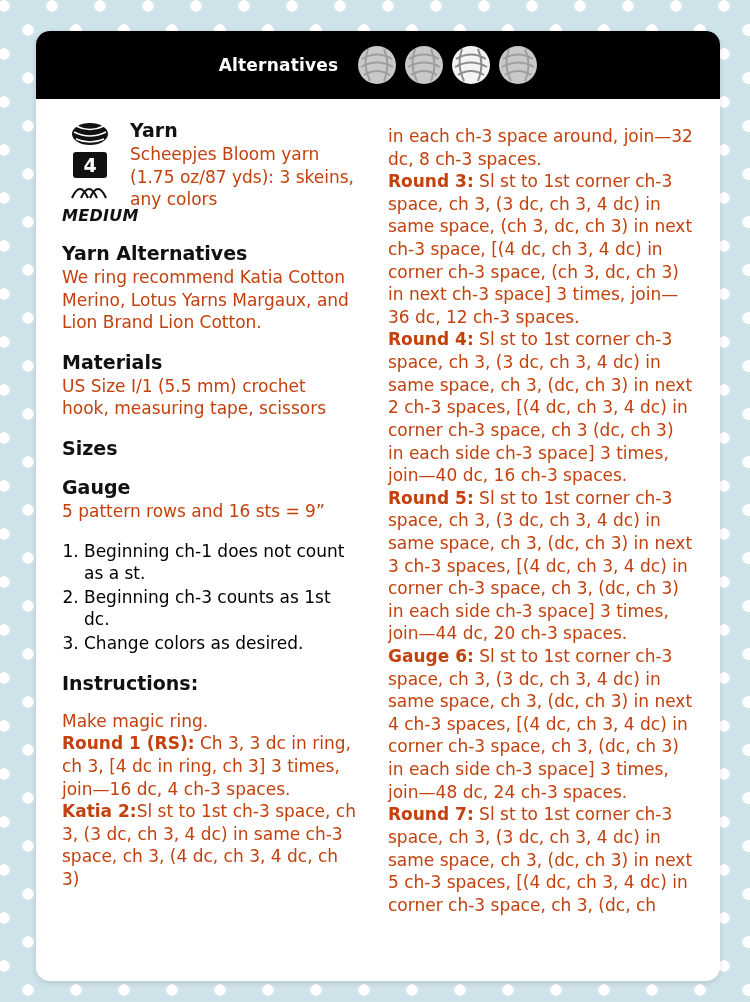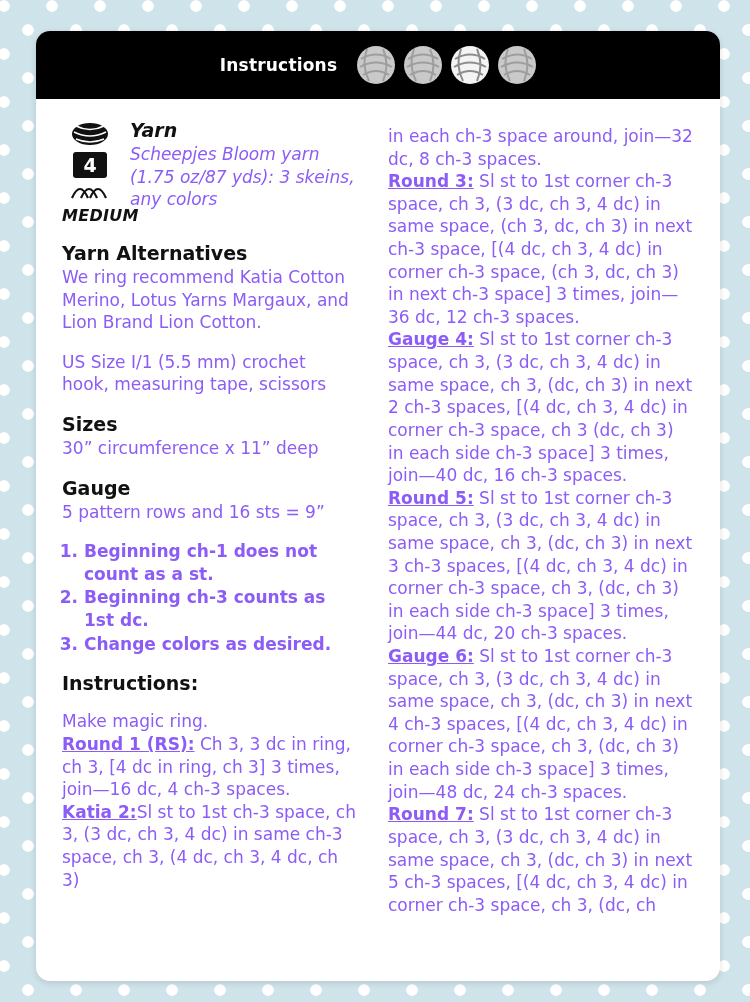--- a/index.html
+++ b/index.html
@@ -84,21 +84,21 @@
     font-size: 19px;
     margin: 0 0 2px 0;
     font-weight: bold;
     color: #111;
   }
   .sec { margin-bottom: 17px; }
   p {
     margin: 0;
     font-size: 17px;
     line-height: 1.33;
-    color: #8b5cf6;
+    color: #c2410c;
   }
   .yarn-head {
     display: flex;
     align-items: flex-start;
     gap: 12px;
   }
   .weight-symbol {
     width: 56px;
     flex-shrink: 0;
     text-align: center;
@@ -117,44 +117,43 @@
     border-radius: 3px;
   }
   .weight-word {
     font-size: 16px;
     font-weight: bold;
     letter-spacing: 0.3px;
     color: #111;
     margin-top: 2px;
     font-style: italic;
   }
-  .yarn-text { flex: 1; font-style: italic; }
+  .yarn-text { flex: 1; }
   ol.notes {
     margin: 0;
     padding-left: 22px;
     font-size: 17px;
     line-height: 1.33;
-    color: #8b5cf6;
-    font-weight: bold;
+    color: #000000;
   }
   ol.notes li { margin-bottom: 1px; }
   .rounds p { margin-bottom: 0; }
-  .rlabel { font-weight: bold; text-decoration: underline; }
+  .rlabel { font-weight: bold; }
   .gap { height: 14px; }
   .spacer-top { height: 6px; }
 </style>
 </head>
 <body>
 
 <div class="dots"></div>
 
 <div class="card">
 
   <div class="card-header">
-    <span class="skill-label">Instructions</span>
+    <span class="skill-label">Alternatives</span>
     <span class="yarn-balls">
       <span class="ball">
         <svg width="38" height="38" viewBox="0 0 38 38">
             <circle cx="19" cy="19" r="18" fill="#c9c9c9"></circle>
             <path d="M4 13 Q19 4 34 13" stroke="#9e9e9e" stroke-width="2" fill="none"></path>
             <path d="M3 21 Q19 12 35 21" stroke="#9e9e9e" stroke-width="2" fill="none"></path>
             <path d="M6 29 Q19 21 32 29" stroke="#9e9e9e" stroke-width="2" fill="none"></path>
             <path d="M10 3 Q4 19 12 35" stroke="#9e9e9e" stroke-width="2" fill="none"></path>
             <path d="M26 3 Q33 19 26 35" stroke="#9e9e9e" stroke-width="2" fill="none"></path>
           </svg>
@@ -221,26 +220,26 @@
           <p>Scheepjes Bloom yarn (1.75 oz/87 yds):  3 skeins, any colors</p>
         </div>
       </div>
 
       <div class="sec">
         <h2>Yarn Alternatives</h2>
         <p>We ring recommend Katia Cotton Merino, Lotus Yarns Margaux, and Lion Brand Lion Cotton.</p>
       </div>
 
       <div class="sec">
+        <h2>Materials</h2>
         <p>US Size I/1 (5.5 mm) crochet hook, measuring tape, scissors</p>
       </div>
 
       <div class="sec">
         <h2>Sizes</h2>
-        <p>30” circumference x 11” deep</p>
       </div>
 
       <div class="sec">
         <h2>Gauge</h2>
         <p>5 pattern rows and 16 sts = 9”</p>
       </div>
 
       <div class="sec">
         <ol class="notes">
           <li>Beginning ch-1 does not count as a st.</li>
@@ -263,21 +262,21 @@
 
     </div>
 
     <div class="col col-right rounds">
       <div class="spacer-top"></div>
       <p>in each ch-3 space around, join—32 dc, 8 ch-3 spaces.</p>
       <p>
         <span class="rlabel">Round 3:</span><span> Sl st to 1st corner ch-3 space, ch 3, (3 dc, ch 3, 4 dc) in same space, (ch 3, dc, ch 3) in next ch-3 space, [(4 dc, ch 3, 4 dc) in corner ch-3 space, (ch 3, dc, ch 3) in next ch-3 space] 3 times, join—36 dc, 12 ch-3 spaces.</span>
       </p>
       <p>
-        <span class="rlabel">Gauge 4:</span><span> Sl st to 1st corner ch-3 space, ch 3, (3 dc, ch 3, 4 dc) in same space, ch 3, (dc, ch 3) in next 2 ch-3 spaces, [(4 dc, ch 3, 4 dc) in corner ch-3 space, ch 3 (dc, ch 3) in each side ch-3 space] 3 times, join—40 dc, 16 ch-3 spaces.</span>
+        <span class="rlabel">Round 4:</span><span> Sl st to 1st corner ch-3 space, ch 3, (3 dc, ch 3, 4 dc) in same space, ch 3, (dc, ch 3) in next 2 ch-3 spaces, [(4 dc, ch 3, 4 dc) in corner ch-3 space, ch 3 (dc, ch 3) in each side ch-3 space] 3 times, join—40 dc, 16 ch-3 spaces.</span>
       </p>
       <p>
         <span class="rlabel">Round 5:</span><span> Sl st to 1st corner ch-3 space, ch 3, (3 dc, ch 3, 4 dc) in same space, ch 3, (dc, ch 3) in next 3 ch-3 spaces, [(4 dc, ch 3, 4 dc) in corner ch-3 space, ch 3, (dc, ch 3) in each side ch-3 space] 3 times, join—44 dc, 20 ch-3 spaces.</span>
       </p>
       <p>
         <span class="rlabel">Gauge 6:</span><span> Sl st to 1st corner ch-3 space, ch 3, (3 dc, ch 3, 4 dc) in same space, ch 3, (dc, ch 3) in next 4 ch-3 spaces, [(4 dc, ch 3, 4 dc) in corner ch-3 space, ch 3, (dc, ch 3) in each side ch-3 space] 3 times, join—48 dc, 24 ch-3 spaces.</span>
       </p>
       <p>
         <span class="rlabel">Round 7:</span><span> Sl st to 1st corner ch-3 space, ch 3, (3 dc, ch 3, 4 dc) in same space, ch 3, (dc, ch 3) in next 5 ch-3 spaces, [(4 dc, ch 3, 4 dc) in corner ch-3 space, ch 3, (dc, ch</span>
       </p>

